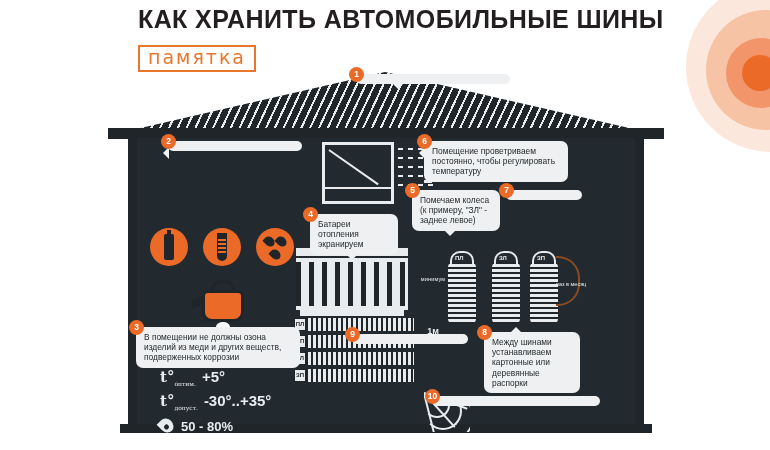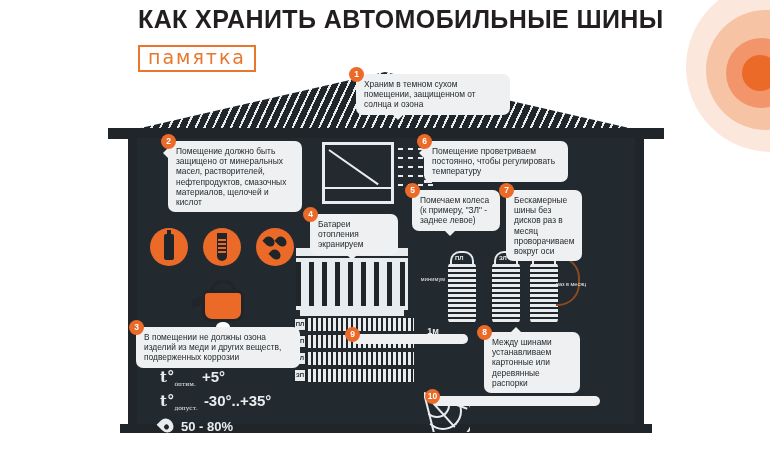--- a/index.html
+++ b/index.html
@@ -275,26 +275,24 @@
       <span class="stat-val">-30°..+35°</span>
     </div>
     <div class="stat-row">
       <span class="wdrop"></span>
       <span class="stat-val small" style="margin-left:8px;">50 - 80%</span>
     </div>
   </div>
 
   <div class="callout" id="c1">
     <span class="num">1</span>
-    <span>Храним в темном сухом помещении, защищенном от солнца и озона</span>
     <span class="tailb"></span>
   </div>
   <div class="callout" id="c2">
     <span class="num">2</span>
-    <span>Помещение должно быть защищено от минеральных масел, растворителей, нефтепродуктов, смазочных материалов, щелочей и кислот</span>
     <span class="tailb"></span>
   </div>
   <div class="callout" id="c3">
     <span class="num">3</span>
     <span>В помещении не должны озона изделий из меди и других веществ, подверженных коррозии</span>
   </div>
   <div class="callout" id="c4">
     <span class="num">4</span>
     <span>Батареи отопления экранируем</span>
     <span class="tailb"></span>
@@ -304,21 +302,20 @@
     <span>Помечаем колеса (к примеру, "ЗЛ" - заднее левое)</span>
     <span class="tailb"></span>
   </div>
   <div class="callout" id="c6">
     <span class="num">6</span>
     <span>Помещение проветриваем постоянно, чтобы регулировать температуру</span>
     <span class="tailb"></span>
   </div>
   <div class="callout" id="c7">
     <span class="num">7</span>
-    <span>Бескамерные шины без дисков раз в месяц проворачиваем вокруг оси</span>
   </div>
   <div class="callout" id="c8">
     <span class="num">8</span>
     <span>Между шинами устанавливаем картонные или деревянные распорки</span>
     <span class="tailb"></span>
   </div>
   <div class="callout" id="c9">
     <span class="num">9</span>
   </div>
   <div class="callout" id="c10">

